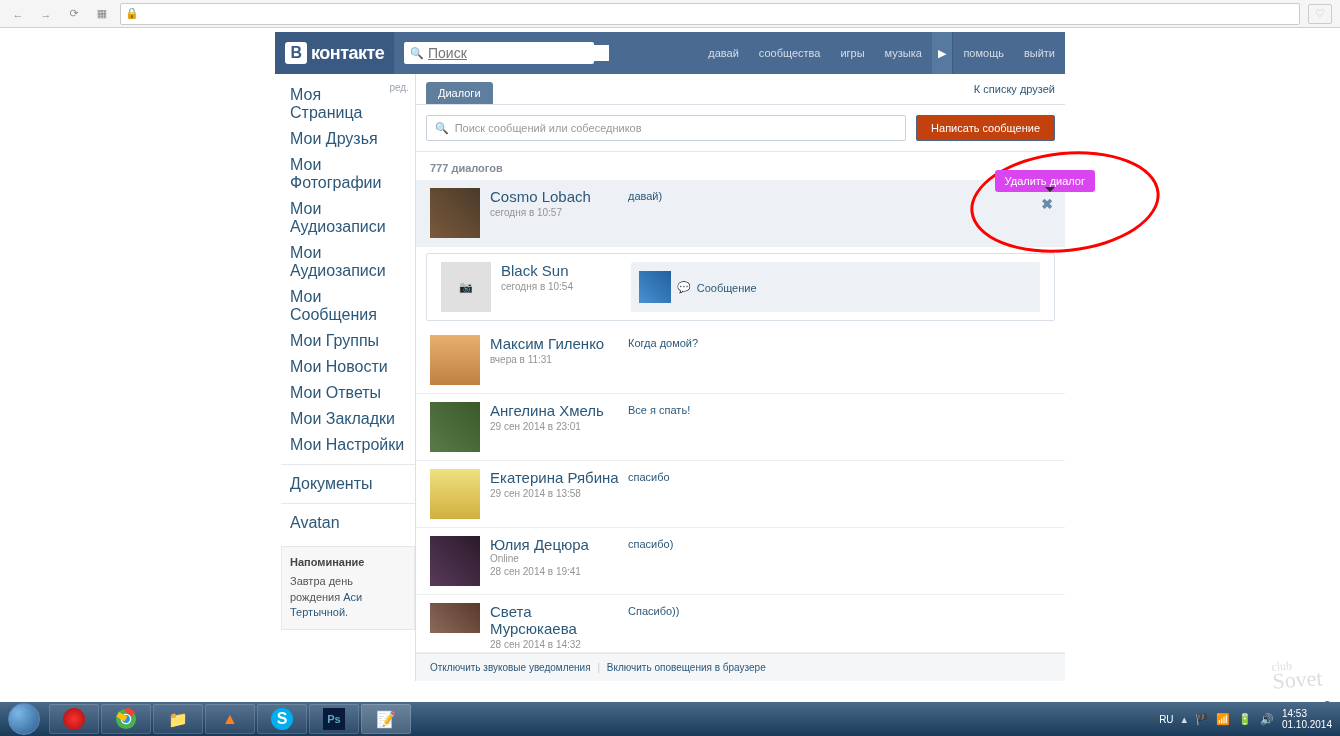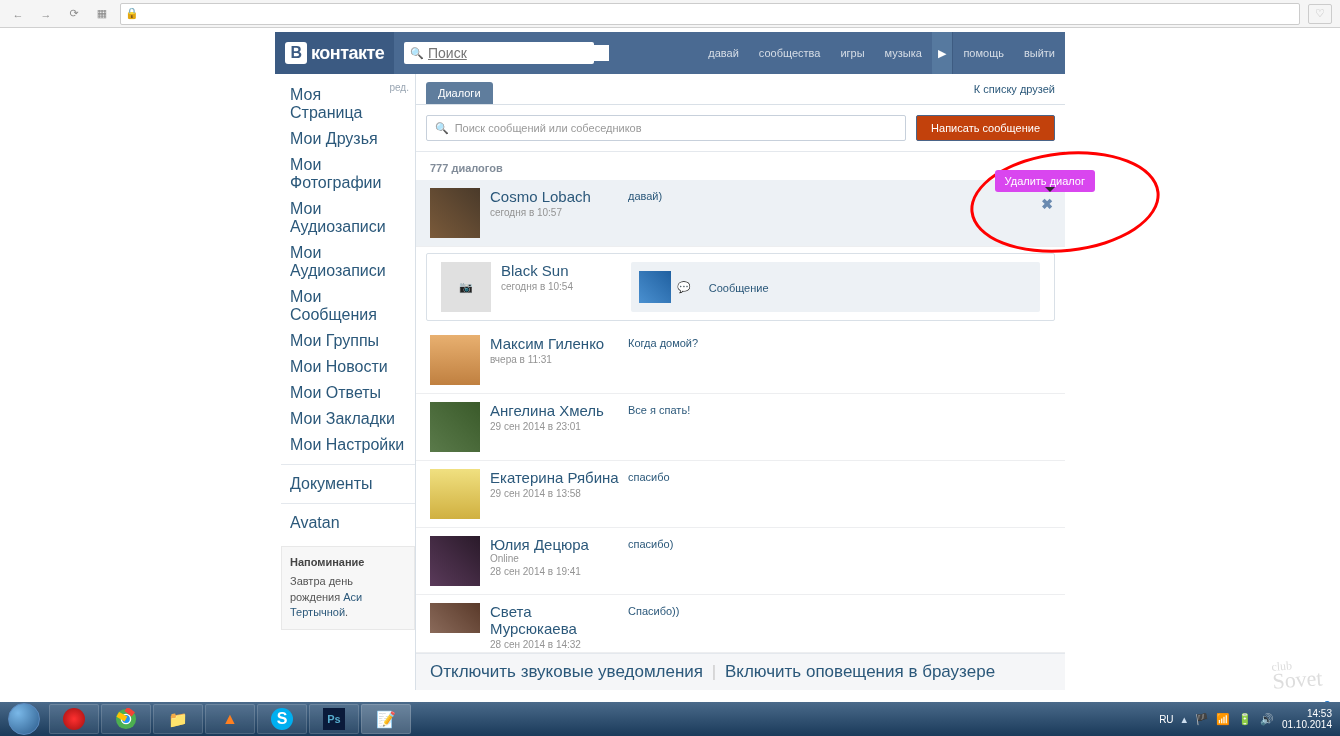--- a/index.html
+++ b/index.html
@@ -63,41 +63,41 @@
 .dialog-time { color: #939393; font-size: 10px; margin-top: 2px; }
 .dialog-online { color: #939393; font-size: 10px; }
 .dialog-msg { color: #2b587a; font-size: 11px; margin-left: 8px; padding-top: 2px; }
 .dialog-msg-box { background: #edf1f5; padding: 6px 8px; display: flex; align-items: center; gap: 6px; flex: 1; border-radius: 2px; }
 .dialog-msg-box .thumb { width: 32px; height: 32px; background: linear-gradient(45deg,#4a90d0,#2060a0); }
 .dialog-msg-box .msg-icon { color: #7a9cc0; }
 .delete-x { position: absolute; right: 12px; top: 16px; color: #6a8ab0; font-weight: bold; font-size: 14px; cursor: pointer; }
 .tooltip { position: absolute; right: -30px; top: -10px; background: #d946ef; color: #fff; padding: 5px 10px; border-radius: 3px; font-size: 11px; white-space: nowrap; z-index: 10; }
 .tooltip::after { content: ''; position: absolute; bottom: -5px; left: 50px; border: 5px solid transparent; border-top-color: #2c2c2c; }
 
-.footer-row { padding: 8px 14px; background: #f5f6f8; border-top: 1px solid #e4e8ed; color: #2b587a; font-size: 17px; }
+.footer-row { padding: 8px 14px; background: #f5f6f8; border-top: 1px solid #e4e8ed; color: #2b587a; font-size: 10px; }
 .footer-row .sep { color: #ccc; margin: 0 4px; }
 
 
 .red-circle { position: absolute; border: 3px solid red; border-radius: 50%; width: 190px; height: 100px; top: 152px; left: 970px; pointer-events: none; transform: rotate(-6deg); }
 
 
 .watermark { position: absolute; right: 18px; bottom: 48px; color: #ddd; font-family: cursive; font-size: 22px; transform: rotate(-4deg); line-height: 0.8; }
 .watermark .c { font-size: 12px; }
 .wm-count { position: absolute; right: 6px; bottom: 24px; font-size: 10px; color: #999; margin-left: 8px; }
 
 
 .taskbar { position: absolute; bottom: 0; left: 0; right: 0; height: 34px; background: linear-gradient(180deg, #4a6a8a, #1a3a5a); display: flex; align-items: center; }
 .start-btn { width: 48px; height: 34px; display: flex; align-items: center; justify-content: center; }
 .win-orb { width: 32px; height: 32px; border-radius: 50%; background: radial-gradient(circle at 30% 30%, #7ab8e8, #2a5a8a); border: 1px solid #5a8ac0; position: relative; }
 .task-item { width: 50px; height: 30px; margin: 0 1px; background: rgba(255,255,255,0.08); border: 1px solid rgba(255,255,255,0.15); border-radius: 2px; display: flex; align-items: center; justify-content: center; }
 .task-item.active { background: rgba(255,255,255,0.2); }
 .task-icon { width: 24px; height: 24px; display:flex; align-items:center; justify-content:center; font-size: 16px; }
 .tray { margin-left: auto; display: flex; align-items: center; gap: 8px; padding-right: 4px; color: #fff; font-size: 10px; }
 .tray-icon { color: #cde; font-size: 11px; }
-.tray-time { text-align: right; line-height: 1.1; padding-right:4px; }
+.tray-time { line-height: 1.1; padding-right:4px; }
 </style>
 </head>
 <body>
 
 <div class="browser-bar">
   <div class="nav-btn">←</div>
   <div class="nav-btn">→</div>
   <div class="nav-btn">⟳</div>
   <div class="nav-btn">▦</div>
   <div class="url-bar">
@@ -183,21 +183,21 @@
       <div class="avatar photo2">
           <span>📷</span>
         </div>
       <div class="dialog-info">
         <div class="dialog-name">Black Sun</div>
         <div class="dialog-time">сегодня в 10:54</div>
       </div>
       <div class="dialog-msg-box">
         <div class="thumb"></div>
         <span class="msg-icon">💬</span>
-        <span class="dialog-msg" style="margin-left:12px">Сообщение</span>
+        <span class="dialog-msg" style="margin-left:0">Сообщение</span>
       </div>
     </div>
 
     <div class="dialog-item">
       <div class="avatar photo3"></div>
       <div class="dialog-info">
         <div class="dialog-name">Максим Гиленко</div>
         <div class="dialog-time">вчера в 11:31</div>
       </div>
       <div class="dialog-msg">Когда домой?</div>

